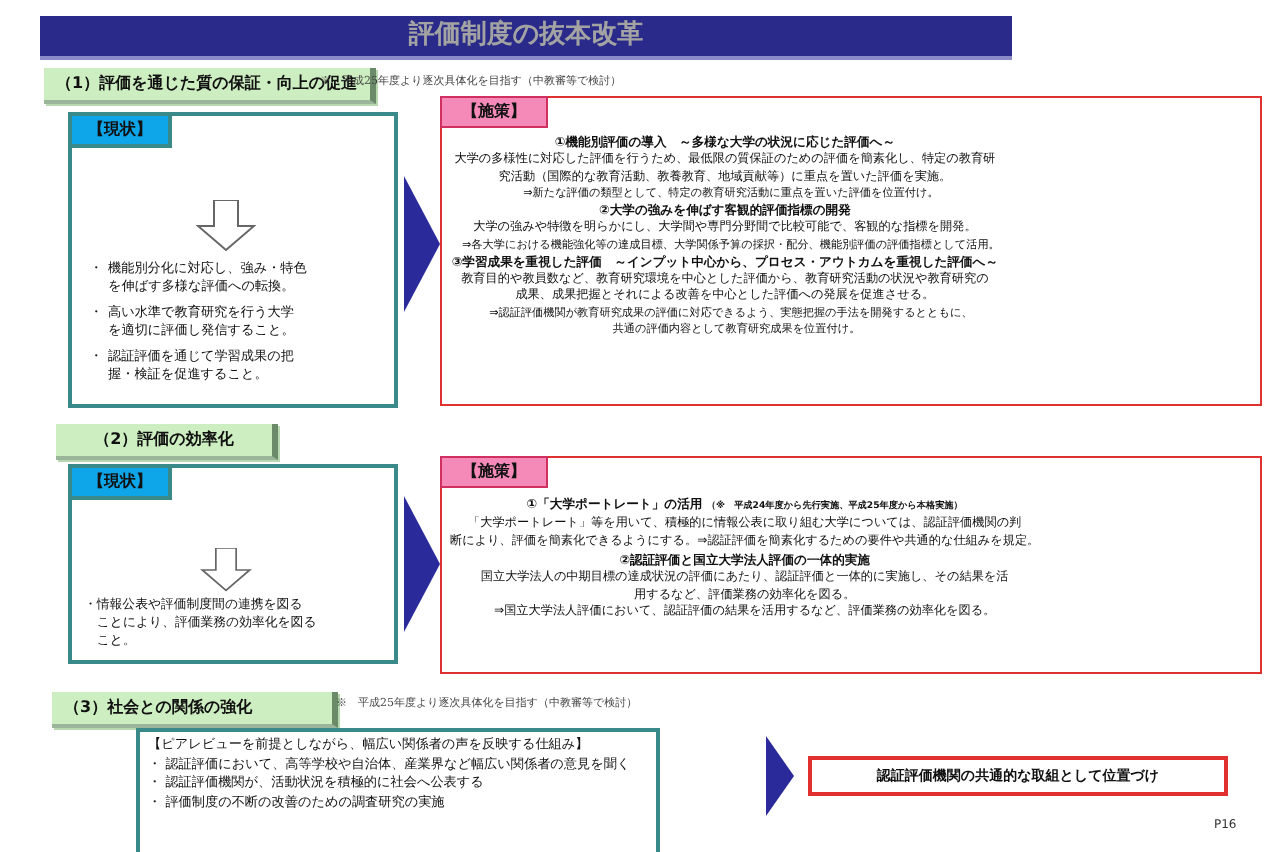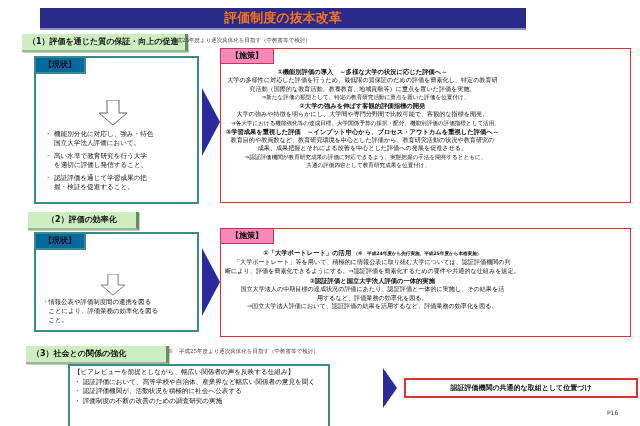--- a/index.html
+++ b/index.html
@@ -3,35 +3,34 @@
 <meta charset="utf-8">
 <style>
   html, body { margin:0; padding:0; }
   body {
     width:640px; height:426px; background:#ffffff; position:relative; overflow:hidden;
     font-family: "DejaVu Sans", "Liberation Sans", sans-serif; color:#111;
   }
   .abs { position:absolute; }
   .title-bar {
     left:20px; top:8px; width:486px; height:20px; background:#2a2a8a;
-    color:#f97316; font-weight:bold; font-size:13px; text-align:center; line-height:20px;
+    color:#a3a3a3; font-weight:bold; font-size:13px; text-align:center; line-height:20px;
     border-bottom:2px solid #8a8ac8;
-    margin-left:20px;
   }
   .section-label {
     background:#cdeec0; border-right:3px solid #6a8a6a; border-bottom:2px solid #9ab59a;
     font-weight:bold; font-size:8px; line-height:16px; padding:0 6px; white-space:nowrap;
     box-shadow:1px 1px 0 #b8d8b0;
   }
   .note { font-family:"DejaVu Serif","Liberation Serif",serif; font-size:5.5px; color:#444; white-space:nowrap; }
   .status-box {
     border:2px solid #3a8a8a; background:#fff; box-sizing:border-box;
   }
   .status-tag {
-    position:absolute; left:-2px; top:-2px; background:#0369a1; border:2px solid #3a8a8a;
+    position:absolute; left:-2px; top:-2px; background:#0ea5e9; border:2px solid #3a8a8a;
     font-weight:bold; font-size:8px; padding:1px 8px; line-height:12px;
   }
   .body-text { font-size:6.4px; line-height:9px; }
   .policy-box {
     border:1.5px solid #e03030; background:#fff; box-sizing:border-box;text-align:center;
   }
   .policy-tag {
     position:absolute; left:-1px; top:-1px; background:#f58ab8; border:1.5px solid #d03060;
     font-weight:bold; font-size:8px; padding:1px 10px; line-height:12px;
   }
@@ -57,21 +56,21 @@
 <div class="abs note" style="left:160px; top:37px;">※　平成25年度より逐次具体化を目指す（中教審等で検討）</div>
 
 <div class="abs status-box" style="left:34px; top:56px; width:165px; height:148px;">
   <div class="status-tag">【現状】</div>
   <svg class="abs down-arrow" style="left:62px; top:42px;" viewBox="0 0 30 26">
     <path d="M9 0 H21 V13 H29 L15 25 L1 13 H9 Z" fill="#fff" stroke="#666" stroke-width="1"></path>
   </svg>
   <div class="abs" style="left:6px; top:72px; width:150px;">
     <div class="bullet" style="margin-bottom:4px;">
       <span class="dot">・</span>
-      <span><span>機能別分化に対応し、強み・特色</span><br><span>国立大学法人評価において。</span></span>
+      <span><span>機能別分化に対応し、強み・特色</span><br><span>を伸ばす多様な評価への転換。</span></span>
     </div>
     <div class="bullet" style="margin-bottom:4px;">
       <span class="dot">・</span>
       <span><span>高い水準で教育研究を行う大学</span><br><span>を適切に評価し発信すること。</span></span>
     </div>
     <div class="bullet">
       <span class="dot">・</span>
       <span><span>認証評価を通じて学習成果の把</span><br><span>握・検証を促進すること。</span></span>
     </div>
   </div>
@@ -143,15 +142,15 @@
   <div class="abs" style="left:4px; top:2px; font-size:6.6px; line-height:9.5px; white-space:nowrap;">
     <div>【ピアレビューを前提としながら、幅広い関係者の声を反映する仕組み】</div>
     <div><span>・</span> <span>認証評価において、高等学校や自治体、産業界など幅広い関係者の意見を聞く</span></div>
     <div><span>・</span> <span>認証評価機関が、活動状況を積極的に社会へ公表する</span></div>
     <div><span>・</span> <span>評価制度の不断の改善のための調査研究の実施</span></div>
   </div>
 </div>
 
 <div class="abs" style="left:383px; top:368px; width:0; height:0; border-top:20px solid transparent; border-bottom:20px solid transparent; border-left:14px solid #2a2a9a;"></div>
 
-<div class="abs policy-box" style="left:404px; top:378px; width:234px; height:20px; border-width:2px; text-align:center; font-weight:bold; font-size:7px; line-height:16px;">認証評価機関の共通的な取組として位置づけ</div>
+<div class="abs policy-box" style="left:404px; top:378px; width:210px; height:20px; border-width:2px; text-align:center; font-weight:bold; font-size:7px; line-height:16px;">認証評価機関の共通的な取組として位置づけ</div>
 
 <div class="abs page-num" style="left:607px; top:409px;">P16</div>
 
 </body></html>

